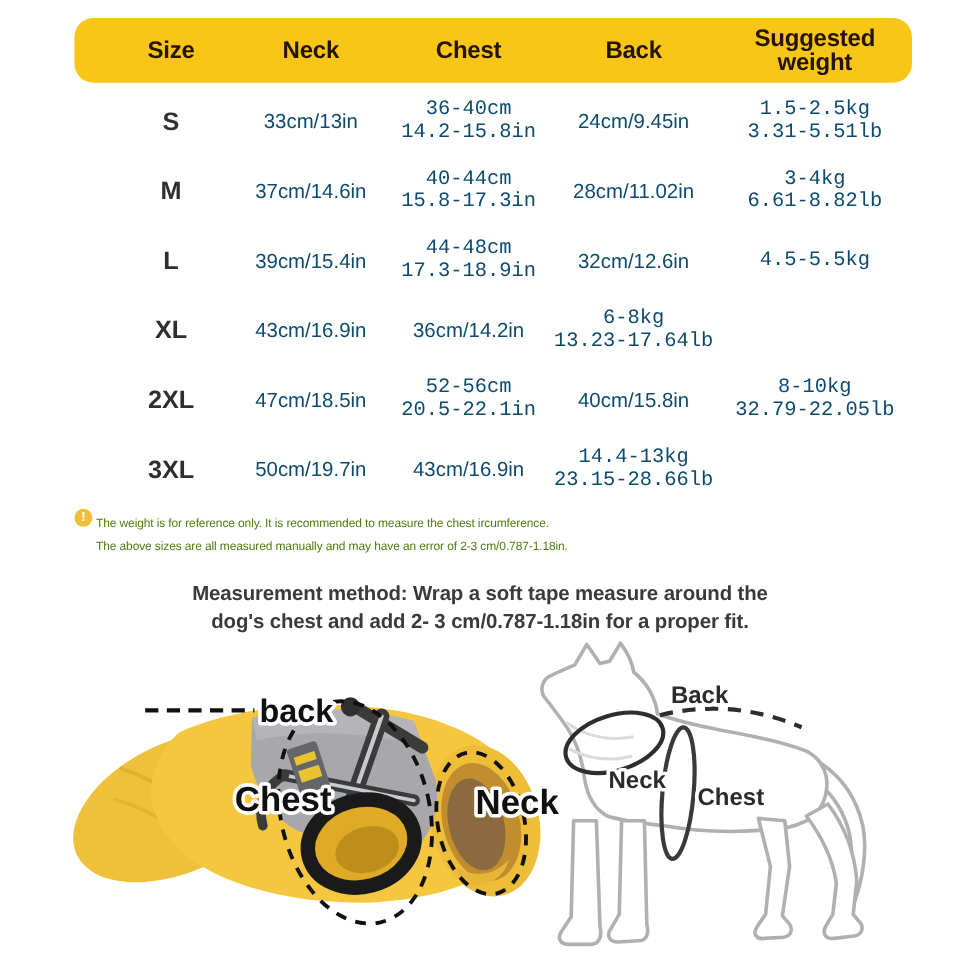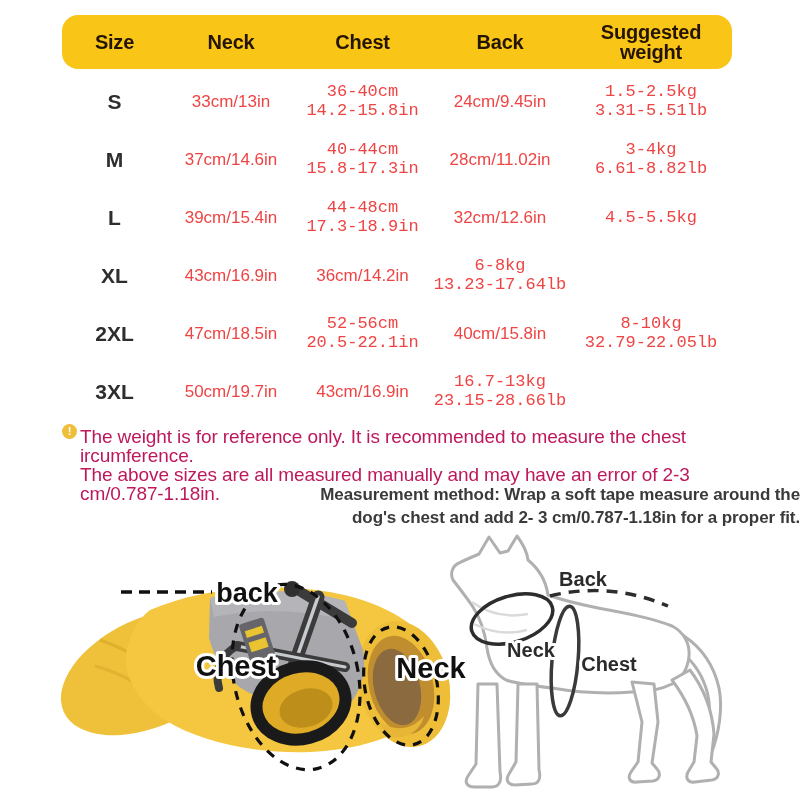--- a/index.html
+++ b/index.html
@@ -1,46 +1,46 @@
 <!DOCTYPE html>
 <html><head>
 <meta charset="utf-8">
 <style>
   html,body{margin:0;padding:0;background:#ffffff;}
   #canvas{
     position:relative;width:800px;height:800px;background:#ffffff;
     font-family:"Liberation Sans",sans-serif;overflow:hidden;
   }
   
-  .grid5{display:grid;grid-template-columns:105px 128px 135px 140px 162px;}
+  .grid5{display:grid;grid-template-columns:105px 128px 135px 140px 162px;padding-left:28px;}
   #header-bar{
     position:absolute;left:62px;top:15px;width:670px;height:54px;
     background:#F9C517;border-radius:16px;align-items:center;
   }
   .hcell{
     text-align:center;font-weight:bold;font-size:20px;line-height:1.02;
     color:#241403;letter-spacing:-0.2px;
   }
   #rows{position:absolute;left:62px;top:72px;width:670px;}
   .trow{height:58px;align-items:center;}
-  .cell{text-align:center;font-size:17px;color:#ef4444;line-height:19px;}
+  .cell{text-align:center;font-size:17px;color:#0c4a6e;line-height:19px;}
   .cell span{display:block;font-family:Liberation Mono, monospace;}
   .size-cell{font-weight:bold;font-size:21px;color:#2E2E2E;}
   
   #warning-icon{
     position:absolute;left:62px;top:424px;width:15px;height:15px;border-radius:50%;
     background:#EFBE3A;color:#ffffff;font-size:11px;font-weight:bold;
     text-align:center;line-height:15px;
   }
   #note-block{
     position:absolute;left:80px;top:427px;width:648px;
-    font-size:19px;color:#be185d;line-height:19px;letter-spacing:-0.1px;
+    font-size:10px;color:#4d7c0f;line-height:19px;letter-spacing:-0.1px;
   }
   #method-block{
-    position:absolute;left:0;top:483px;width:800px;text-align:right;
+    position:absolute;left:0;top:483px;width:800px;text-align:center;
     font-size:17px;font-weight:bold;color:#3A3A3A;line-height:23px;letter-spacing:-0.1px;
   }
   
   #jacket-svg{position:absolute;left:58px;top:545px;}
   #dog-svg{position:absolute;left:438px;top:532px;}
   svg text{font-family:"Liberation Sans",sans-serif;}
   .halo{paint-order:stroke;stroke:#ffffff;stroke-width:6px;stroke-linejoin:round;}
 </style>
 </head>
 <body>
@@ -114,21 +114,21 @@
       <div class="cell">
           <span>8-10kg</span>
           <span>32.79-22.05lb</span>
         </div>
     </div>
     <div class="grid5 trow">
       <div class="cell size-cell">3XL</div>
       <div class="cell">50cm/19.7in</div>
       <div class="cell">43cm/16.9in</div>
       <div class="cell">
-          <span>16.7-13kg</span>
+          <span>14.4-13kg</span>
           <span>23.15-28.66lb</span>
         </div>
     </div>
   </div>
 
   <div id="warning-icon">!</div>
   <div id="note-block">
     <div>The weight is for reference only. It is recommended to measure the chest ircumference.</div>
     <div>The above sizes are all measured manually and may have an error of 2-3 cm/0.787-1.18in.</div>
   </div>

